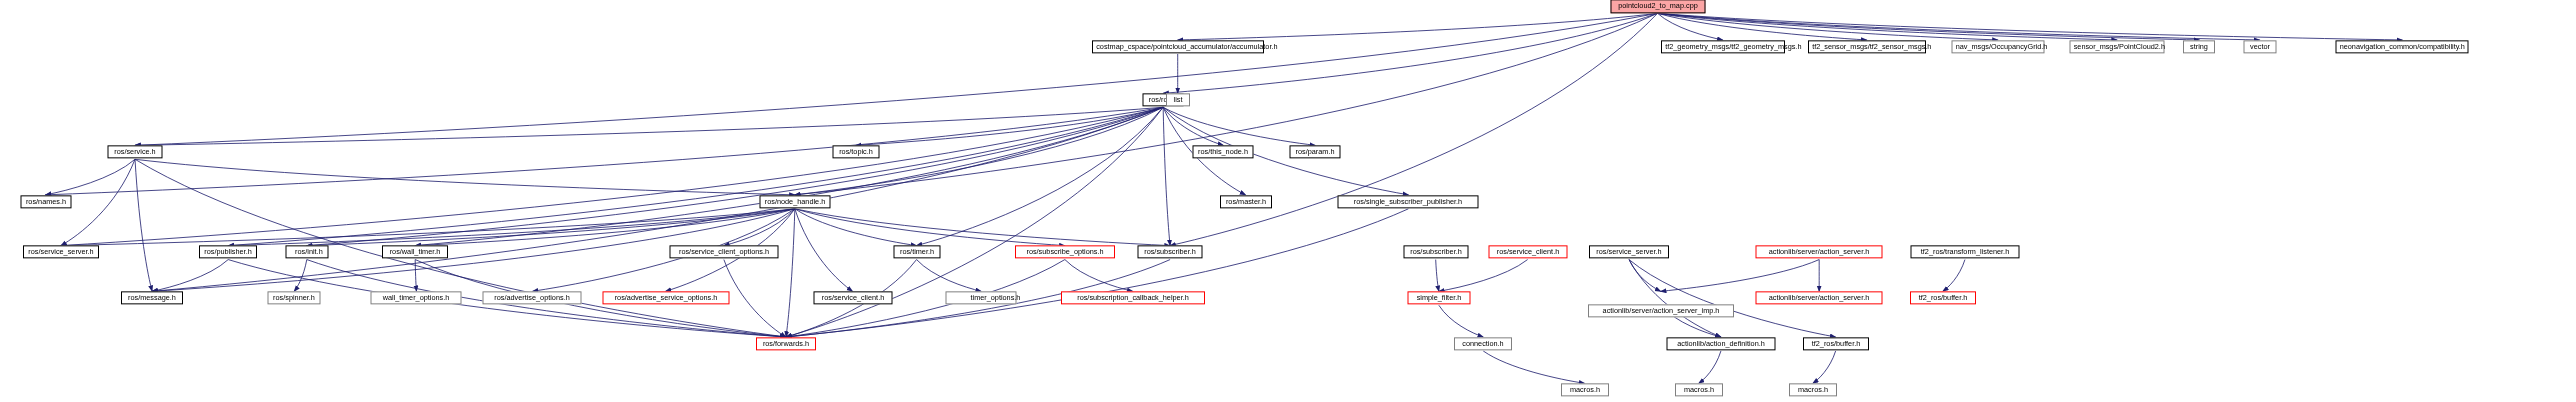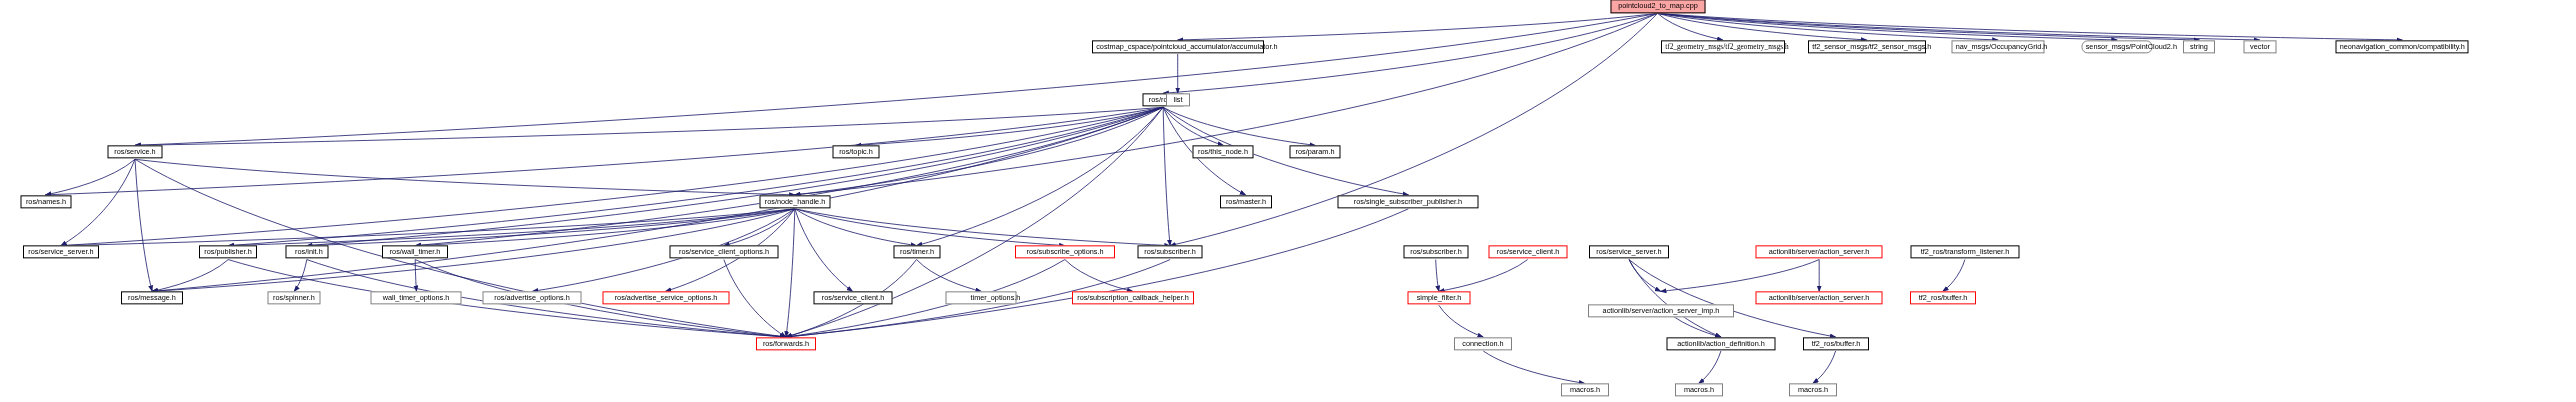--- a/index.html
+++ b/index.html
@@ -95,24 +95,24 @@
         <path d="M2870,409 C2807.5,436.5 2682.5,453 2620,459" marker-end="url(#ah)"></path>
         <path d="M3100,409 C3091.25,436.5 3073.75,453 3065,459" marker-end="url(#ah)"></path>
         <path d="M2620,481 C2643.75,508.5 2691.25,525 2715,531" marker-end="url(#ah)"></path>
         <path d="M2340,553 C2380,581.05 2460,597.88 2500,604" marker-end="url(#ah)"></path>
         <path d="M2715,553 C2706.25,581.05 2688.75,597.88 2680,604" marker-end="url(#ah)"></path>
         <path d="M2896,553 C2887,581.05 2869,597.88 2860,604" marker-end="url(#ah)"></path>
       </g>
   </svg>
 <div class="node root" style="left: 1658px; top: 6.3px; width: 95px;">pointcloud2_to_map.cpp</div>
     <div class="node black" style="left: 1178px; top: 47px; width: 172px;">costmap_cspace/pointcloud_accumulator/accumulator.h</div>
-    <div class="node black" style="left: 1723px; top: 47px; width: 124px; font-family: Liberation Serif, serif;">tf2_geometry_msgs/tf2_geometry_msgs.h</div>
+    <div class="node black" style="left: 1723px; top: 47px; width: 124px;">tf2_geometry_msgs/tf2_geometry_msgs.h</div>
     <div class="node black" style="left: 1867px; top: 47px; width: 118px;">tf2_sensor_msgs/tf2_sensor_msgs.h</div>
     <div class="node " style="left: 1998px; top: 47px; width: 93px;">nav_msgs/OccupancyGrid.h</div>
-    <div class="node " style="left: 2117px; top: 47px; width: 71px; border-radius: 6px;">sensor_msgs/PointCloud2.h</div>
+    <div class="node " style="left: 2117px; top: 47px; width: 95px;">sensor_msgs/PointCloud2.h</div>
     <div class="node " style="left: 2199px; top: 47px; width: 32px;">string</div>
     <div class="node " style="left: 2260px; top: 47px; width: 33px;">vector</div>
     <div class="node black" style="left: 2402px; top: 47px; width: 133px;">neonavigation_common/compatibility.h</div>
     <div class="node black" style="left: 1163px; top: 100px; width: 41px;">ros/ros.h</div>
     <div class="node " style="left: 1178px; top: 100px; width: 24px;">list</div>
     <div class="node black" style="left: 135px; top: 152px; width: 55px;">ros/service.h</div>
     <div class="node black" style="left: 856px; top: 152px; width: 47px;">ros/topic.h</div>
     <div class="node black" style="left: 1223px; top: 152px; width: 61px;">ros/this_node.h</div>
     <div class="node black" style="left: 1315px; top: 152px; width: 51px;">ros/param.h</div>
     <div class="node black" style="left: 46px; top: 202px; width: 51px;">ros/names.h</div>
@@ -132,21 +132,21 @@
     <div class="node black" style="left: 1629px; top: 252px; width: 80px;">ros/service_server.h</div>
     <div class="node red" style="left: 1819px; top: 252px; width: 127px;">actionlib/server/action_server.h</div>
     <div class="node black" style="left: 1965px; top: 252px; width: 109px; text-align: center;">tf2_ros/transform_listener.h</div>
     <div class="node black" style="left: 152px; top: 298px; width: 62px;">ros/message.h</div>
     <div class="node " style="left: 294px; top: 298px; width: 53px;">ros/spinner.h</div>
     <div class="node " style="left: 416px; top: 298px; width: 91px;">wall_timer_options.h</div>
     <div class="node " style="left: 532px; top: 298px; width: 99px;">ros/advertise_options.h</div>
     <div class="node red" style="left: 666px; top: 298px; width: 127px;">ros/advertise_service_options.h</div>
     <div class="node black" style="left: 853px; top: 298px; width: 79px;">ros/service_client.h</div>
     <div class="node " style="left: 981px; top: 298px; width: 71px; padding-left: 24px;">timer_options.h</div>
-    <div class="node red" style="left: 1133px; top: 298px; width: 122px;">ros/subscription_callback_helper.h</div>
+    <div class="node red" style="left: 1133px; top: 298px; width: 144px;">ros/subscription_callback_helper.h</div>
     <div class="node red" style="left: 1439px; top: 298px; width: 63px;">simple_filter.h</div>
     <div class="node " style="left: 1661px; top: 298px; width: 146px; margin-top: 13px;">actionlib/server/action_server_imp.h</div>
     <div class="node red" style="left: 1819px; top: 298px; width: 127px;">actionlib/server/action_server.h</div>
     <div class="node red" style="left: 1943px; top: 298px; width: 66px;">tf2_ros/buffer.h</div>
     <div class="node red" style="left: 786px; top: 344px; width: 60px;">ros/forwards.h</div>
     <div class="node " style="left: 1483px; top: 344px; width: 58px;">connection.h</div>
     <div class="node black" style="left: 1721px; top: 344px; width: 109px;">actionlib/action_definition.h</div>
     <div class="node black" style="left: 1836px; top: 344px; width: 66px;">tf2_ros/buffer.h</div>
     <div class="node " style="left: 1585px; top: 390px; width: 48px;">macros.h</div>
     <div class="node " style="left: 1699px; top: 390px; width: 48px;">macros.h</div>

